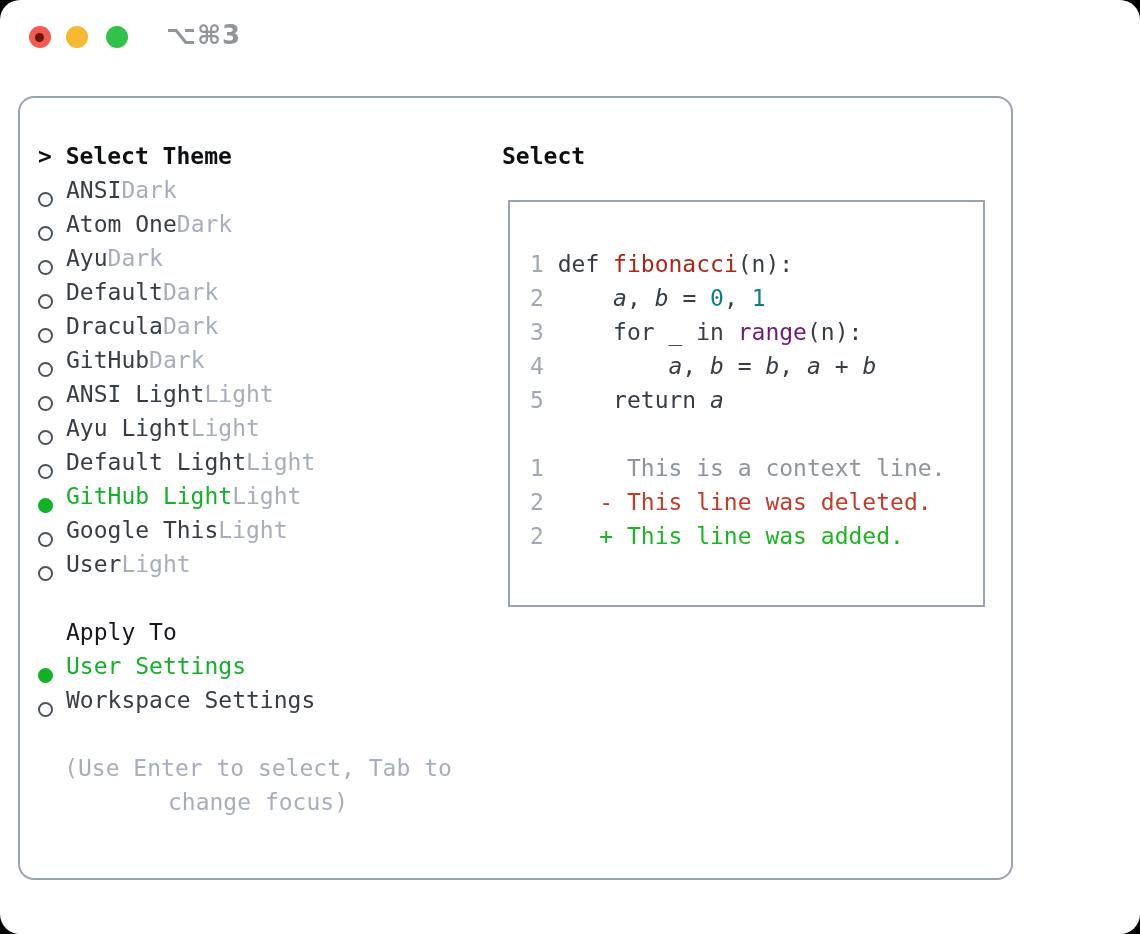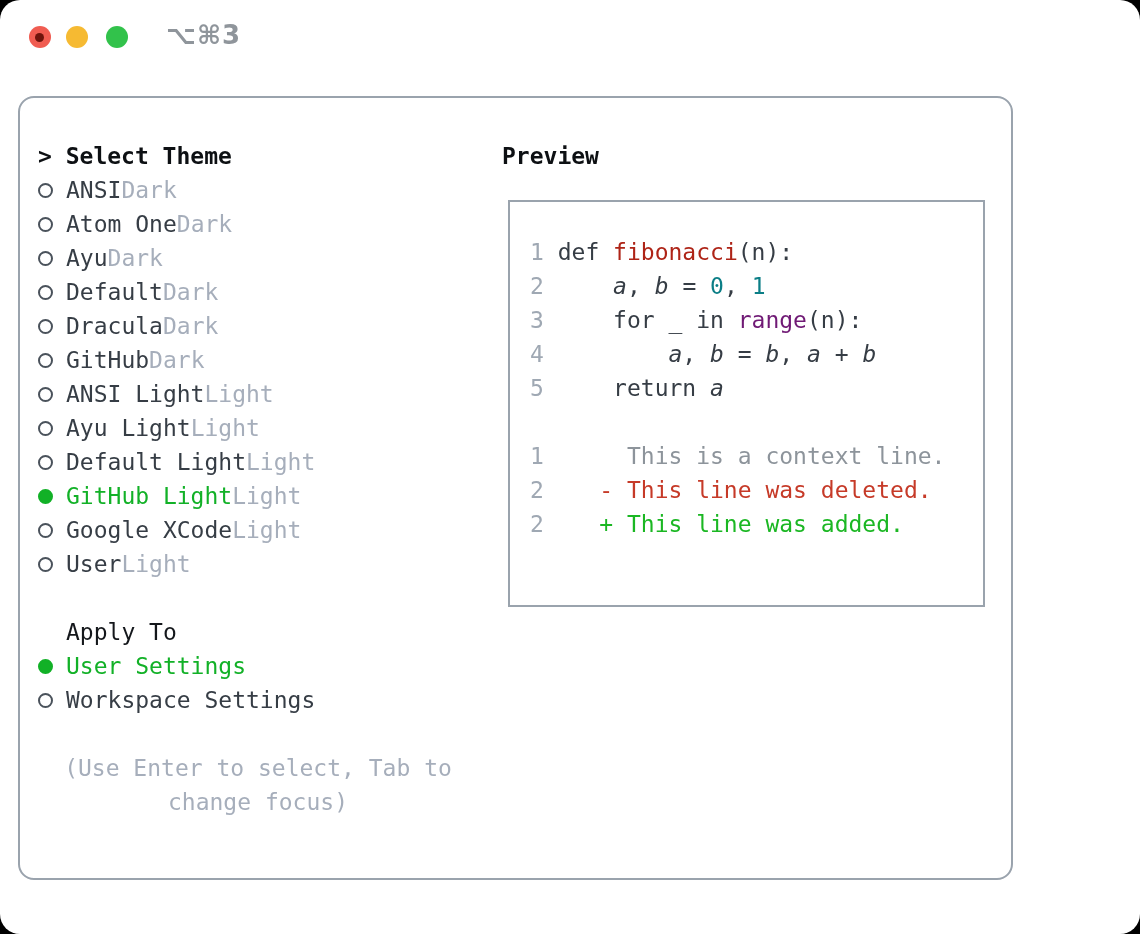--- a/index.html
+++ b/index.html
@@ -21,40 +21,40 @@
     position:absolute;left:166px;top:20px;font-family:"DejaVu Sans",sans-serif;
     font-size:26px;font-weight:bold;color:#8f959b;letter-spacing:1px;
   }
   
   .panel{
     position:absolute;left:18px;top:96px;width:995px;height:784px;
     border:2px solid #9aa3ad;border-radius:16px;box-sizing:border-box;
     font-size:23px;line-height:34px;color:#363d45;
   }
   .left-col{position:absolute;left:18px;top:41px;width:440px;}
-  .row{display:flex;align-items:center;height:34px;white-space:pre;}
+  .row{display:flex;align-items:flex-end;height:34px;white-space:pre;}
   .heading{font-weight:bold;color:#0d1013;white-space:pre;height:34px;}
   .radio{
     flex:0 0 auto;width:15px;height:15px;border-radius:50%;
     border:2px solid #4a525b;box-sizing:border-box;margin-right:13px;background:transparent;
   }
   .radio.sel{background:#12b127;border-color:#12b127;}
   .item-name{color:#363d45;}
   .item-name.sel{color:#12b127;}
   .item-variant{color:#a6aebb;}
   .spacer{height:34px;}
   .sub-heading{padding-left:28px;color:#14171b;height:34px;white-space:pre;}
   .hint{color:#a6aebb;white-space:pre;height:34px;text-align:center;}
   
   .preview-heading{position:absolute;left:482px;top:41px;font-weight:bold;color:#0d1013;height:34px;}
   .preview-box{
     position:absolute;left:488px;top:102px;width:477px;height:407px;
     border:2px solid #9aa3ad;box-sizing:border-box;background:#ffffff;overflow:hidden;
   }
-  .code{padding:33px 0 0 20px;white-space:pre;font-size:23px;line-height:34px;}
+  .code{padding:45px 0 0 20px;white-space:pre;font-size:23px;line-height:34px;}
   .code-line{height:34px;}
   .ln{color:#9fa8b3;}
   .pl{color:#363d45;}
   .fn{color:#ae2417;}
   .nm{color:#0b7e86;}
   .cl{color:#701a75;text-align:center;}
   .vr{color:#363d45;font-style:italic;}
   .ctx{color:#8d949b;margin-top:24px;}
   .del{color:#c63a28;}
   .add{color:#1bb723;}
@@ -81,34 +81,34 @@
           <div class="row"><span class="radio"></span><span class="item-name">ANSI</span> <span class="item-variant">Dark</span></div>
           <div class="row"><span class="radio"></span><span class="item-name">Atom One</span> <span class="item-variant">Dark</span></div>
           <div class="row"><span class="radio"></span><span class="item-name">Ayu</span> <span class="item-variant">Dark</span></div>
           <div class="row"><span class="radio"></span><span class="item-name">Default</span> <span class="item-variant">Dark</span></div>
           <div class="row"><span class="radio"></span><span class="item-name">Dracula</span> <span class="item-variant">Dark</span></div>
           <div class="row"><span class="radio"></span><span class="item-name">GitHub</span> <span class="item-variant">Dark</span></div>
           <div class="row"><span class="radio"></span><span class="item-name">ANSI Light</span> <span class="item-variant">Light</span></div>
           <div class="row"><span class="radio"></span><span class="item-name">Ayu Light</span> <span class="item-variant">Light</span></div>
           <div class="row"><span class="radio"></span><span class="item-name">Default Light</span> <span class="item-variant">Light</span></div>
           <div class="row"><span class="radio sel"></span><span class="item-name sel">GitHub Light</span> <span class="item-variant">Light</span></div>
-          <div class="row"><span class="radio"></span><span class="item-name">Google XCode</span> <span class="item-variant">Light</span></div>
+          <div class="row"><span class="radio"></span><span class="item-name">Google This</span> <span class="item-variant">Light</span></div>
           <div class="row"><span class="radio"></span><span class="item-name">User</span> <span class="item-variant">Light</span></div>
         </div>
       <div class="spacer"></div>
       <div class="sub-heading">Apply To</div>
       <div id="apply-list">
           <div class="row"><span class="radio sel"></span><span class="item-name sel">User Settings</span></div>
           <div class="row"><span class="radio"></span><span class="item-name">Workspace Settings</span></div>
         </div>
       <div class="spacer"></div>
       <div class="hint">(Use Enter to select, Tab to</div>
       <div class="hint">change focus)</div>
     </div>
 
-    <div class="preview-heading">Preview</div>
+    <div class="preview-heading">Select</div>
 
     <div class="preview-box">
       <div class="code" id="code"><div class="code-line"><span class="ln">1</span><span class="pl"> def </span><span class="fn">fibonacci</span><span class="pl">(n):</span></div><div class="code-line"><span class="ln">2</span><span class="pl">     </span><span class="vr">a</span><span class="pl">, </span><span class="vr">b</span><span class="pl"> = </span><span class="nm">0</span><span class="pl">, </span><span class="nm">1</span></div><div class="code-line"><span class="ln">3</span><span class="pl">     for _ in </span><span class="cl">range</span><span class="pl">(n):</span></div><div class="code-line"><span class="ln">4</span><span class="pl">         </span><span class="vr">a</span><span class="pl">, </span><span class="vr">b</span><span class="pl"> = </span><span class="vr">b</span><span class="pl">, </span><span class="vr">a</span><span class="pl"> + </span><span class="vr">b</span></div><div class="code-line"><span class="ln">5</span><span class="pl">     return </span><span class="vr">a</span></div><div class="code-line"> </div><div class="code-line"><span class="ln">1</span><span class="ctx">      This is a context line.</span></div><div class="code-line"><span class="ln">2</span><span class="pl">    </span><span class="del">- This line was deleted.</span></div><div class="code-line"><span class="ln">2</span><span class="pl">    </span><span class="add">+ This line was added.</span></div></div>
     </div>
 
   </div>
 </div>
 
 </body></html>

